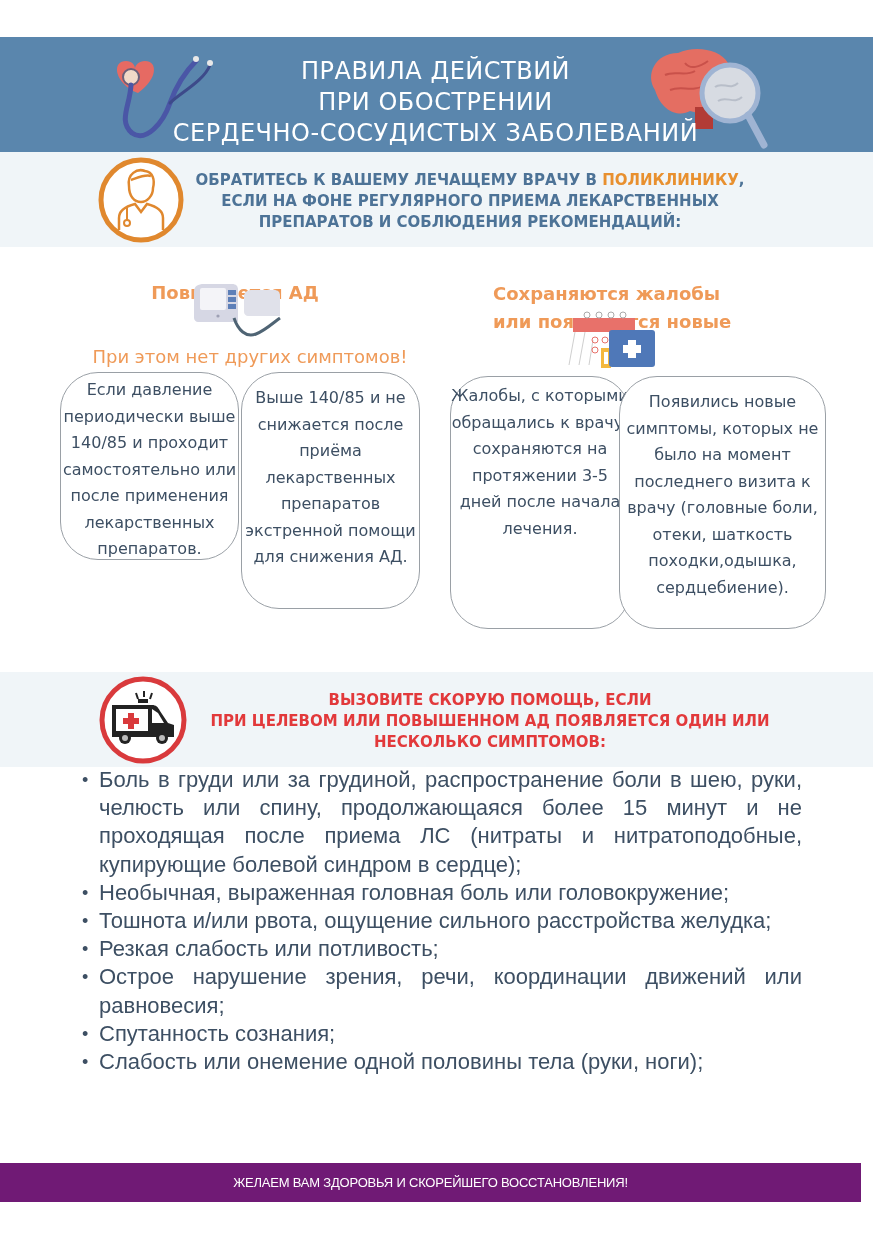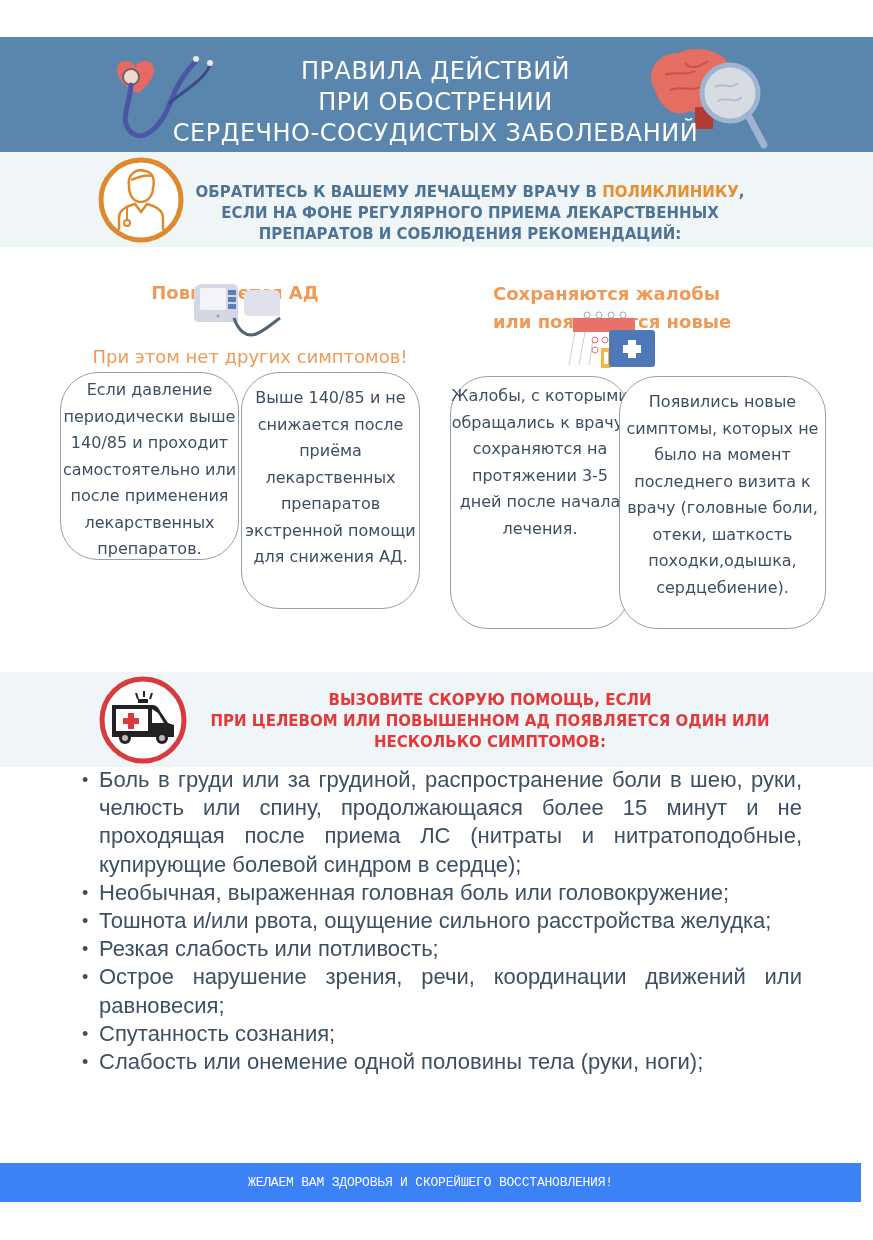--- a/index.html
+++ b/index.html
@@ -1,30 +1,30 @@
 <!DOCTYPE html>
 <html><head>
 <meta charset="utf-8">
 <style>
   html, body { margin:0; padding:0; background:#ffffff; }
   body { width:873px; height:1240px; position:relative; overflow:hidden; font-family:"Liberation Sans", "DejaVu Sans", sans-serif; color:#3d4f63; }
   .abs { position:absolute; }
   .header { left:0; top:37px; width:873px; height:115px; background:#5a86ad; }
   .header-title { left:0; width:871px; text-align:center; color:#ffffff; font-family:"DejaVu Sans", sans-serif; font-weight:normal; letter-spacing:0.5px; }
   .band { left:0; width:873px; background:#f0f5f8; }
-  .band-text { left:150px; width:640px; text-align:center; font-family:"DejaVu Sans", sans-serif; font-weight:bold; font-size:15px; line-height:21px; color:#4d7397;margin-top:12px; }
+  .band-text { left:150px; width:640px; text-align:center; font-family:"DejaVu Sans", sans-serif; font-weight:bold; font-size:15px; line-height:21px; color:#4d7397; }
   .accent { color:#e8902f; }
   .orange-head { font-family:"DejaVu Sans", sans-serif; font-weight:bold; font-size:18px; color:#ef9a58;margin-top:28px; }
   .orange-sub { font-family:"DejaVu Sans", sans-serif; font-size:18px; color:#ef9a58; }
   .card { border:1px solid #9aa0a6; border-radius:38px; background:#fff; box-sizing:border-box; text-align:center; font-family:"DejaVu Sans", sans-serif; font-size:16px; line-height:26.5px; color:#3d4f63; display:flex; align-items:flex-start; justify-content:center; padding-top:4px; }
   .red-text { left:170px; width:640px; text-align:center; font-family:"DejaVu Sans", sans-serif; font-weight:bold; font-size:15px; line-height:21px; color:#e2393b; }
   .symptoms { left:80px; width:722px; top:766px; margin:0; padding:0; list-style:none; font-family:"Liberation Sans", sans-serif; font-size:22px; line-height:28.2px; color:#3d4f63; }
   .symptoms li { position:relative; padding-left:19px; text-align:justify; text-align-last:left; }
   .symptoms li::before { content:"•"; position:absolute; left:2px; top:0; color:#3d4f63; font-size:18px; }
-  .footer { left:0; top:1163px; width:861px; height:39px; background:#3b82f6; color:#ffffff; text-align:center; line-height:39px; font-family:Liberation Mono, monospace; font-size:13px; letter-spacing:-0.2px; }
+  .footer { left:0; top:1163px; width:861px; height:39px; background:#701a75; color:#ffffff; text-align:center; line-height:39px; font-family:Liberation Sans, sans-serif; font-size:13px; letter-spacing:-0.2px; }
 </style>
 </head>
 <body>
 
 <div class="abs header">
 
   <svg class="abs" style="left:108px;top:14px" width="110" height="90" viewBox="0 0 110 90">
     <path d="M25 40 C5 28 5 10 18 10 C24 10 27 14 27 18 C27 14 31 10 37 10 C50 10 50 28 30 42 Z" fill="#e66a63"></path>
     <circle cx="23" cy="26" r="8" fill="#f1d9c8" stroke="#6a5f7a" stroke-width="2"></circle>
     <path d="M23 34 C22 55 10 70 24 82 C38 92 55 72 62 52 C70 30 80 18 88 10" fill="none" stroke="#4a56a6" stroke-width="5" stroke-linecap="round"></path>

